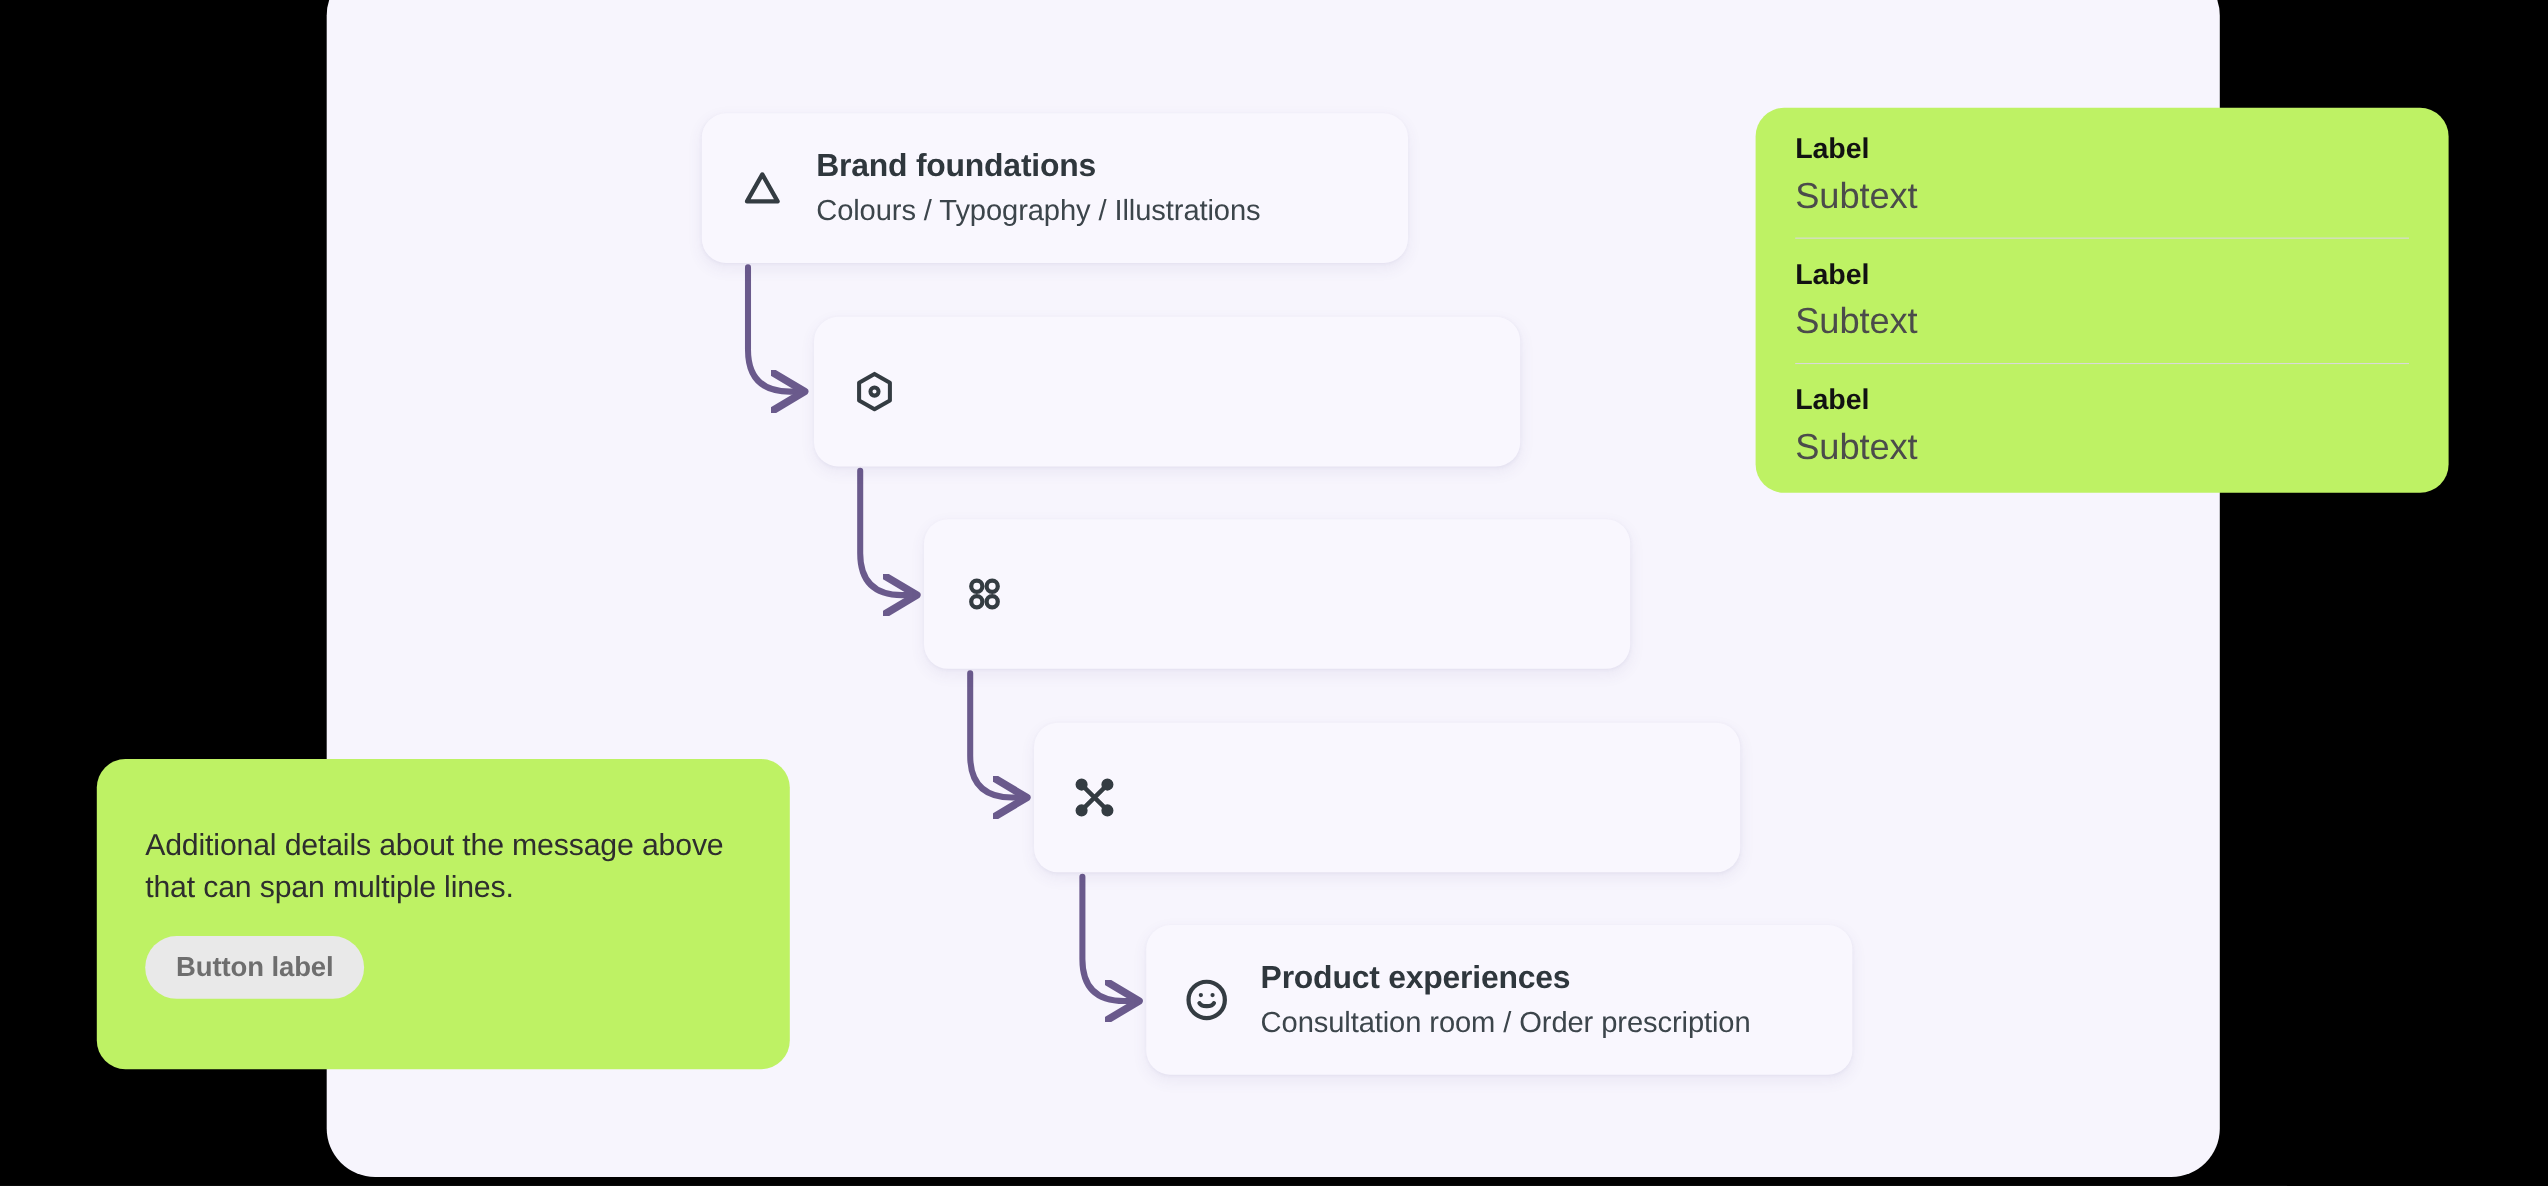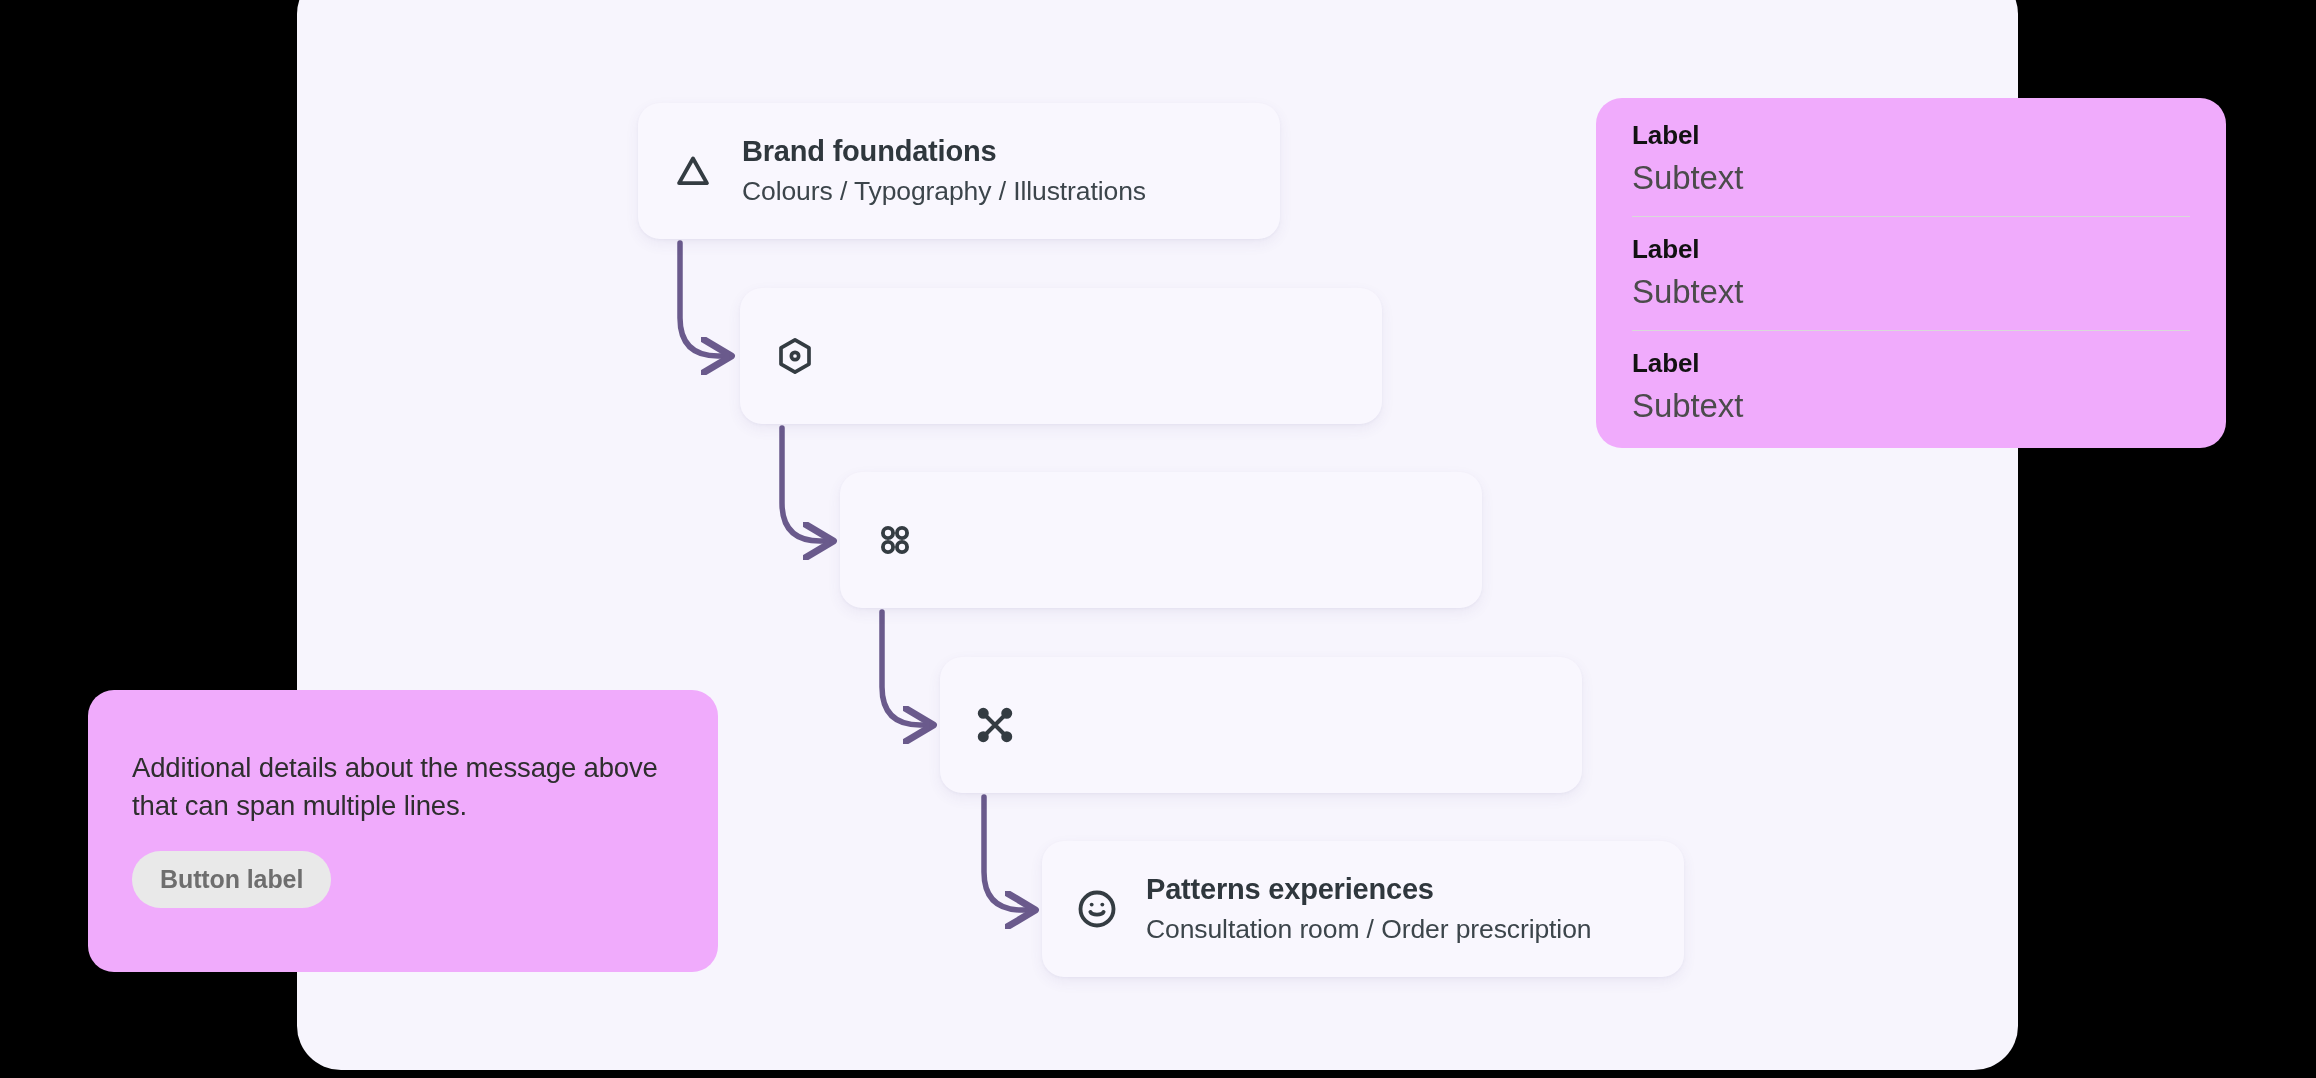--- a/index.html
+++ b/index.html
@@ -77,21 +77,21 @@
     position: absolute;
     left: 0; top: 0;
     width: 2316px; height: 1078px;
     pointer-events: none;
     overflow: visible;
   }
 
   
   .float-card {
     position: absolute;
-    background: #f0abfc;
+    background: #bef264;
     border-radius: 26px;
     box-sizing: border-box;
   }
   .float-card::after {
     
     content: "";
     position: absolute;
     inset: -7px;
     border-radius: 32px;
     box-shadow: 0 0 0 7px rgba(0,0,0,0.55),
@@ -229,21 +229,21 @@
 <div class="flow-card" id="card-product">
   <span class="flow-icon">
     <svg width="44" height="44" viewBox="0 0 24 24" fill="none" stroke="#343C42" stroke-width="2.1" stroke-linecap="round" stroke-linejoin="round">
       <circle cx="12" cy="12" r="9"></circle>
       <path d="M8.4 13.6 C9.4 15.6 14.6 15.6 15.6 13.6"></path>
       <circle cx="9.1" cy="9.6" r="1.05" fill="#343C42" stroke="none"></circle>
       <circle cx="14.9" cy="9.6" r="1.05" fill="#343C42" stroke="none"></circle>
     </svg>
   </span>
   <span class="flow-text">
-    <span class="flow-title">Patterns experiences</span>
+    <span class="flow-title">Product experiences</span>
     <span class="flow-sub">Consultation room / Order prescription</span>
   </span>
 </div>
 
 <div class="float-card" id="banner-card">
   <div id="banner-body">Additional details about the message above that can span multiple lines.</div>
   <button id="banner-button">Button label</button>
 </div>
 
 <div class="float-card" id="list-card">

